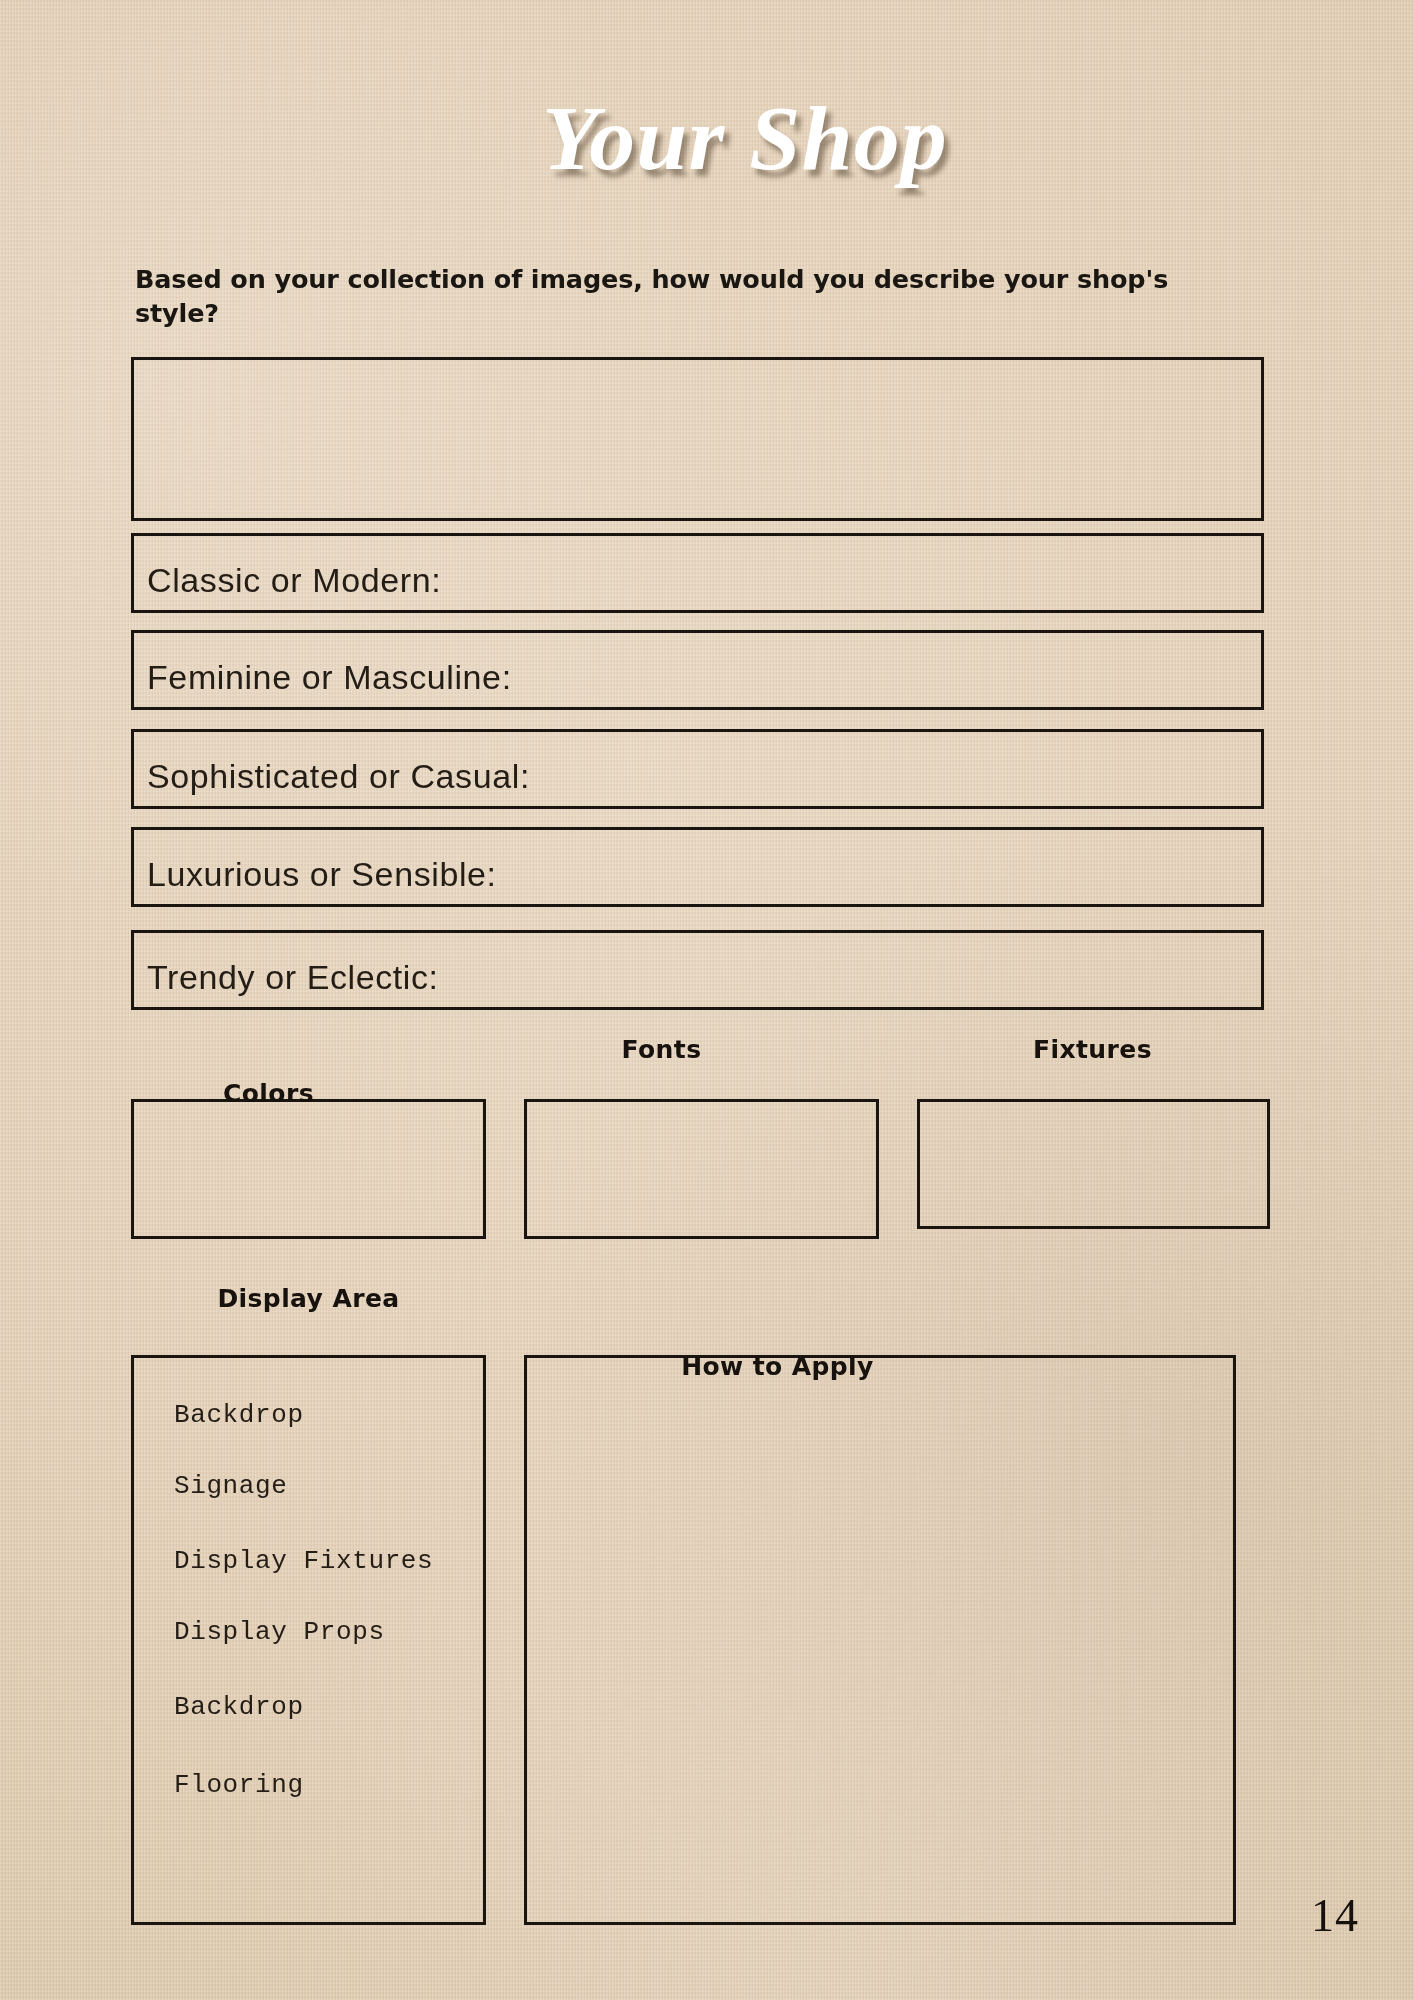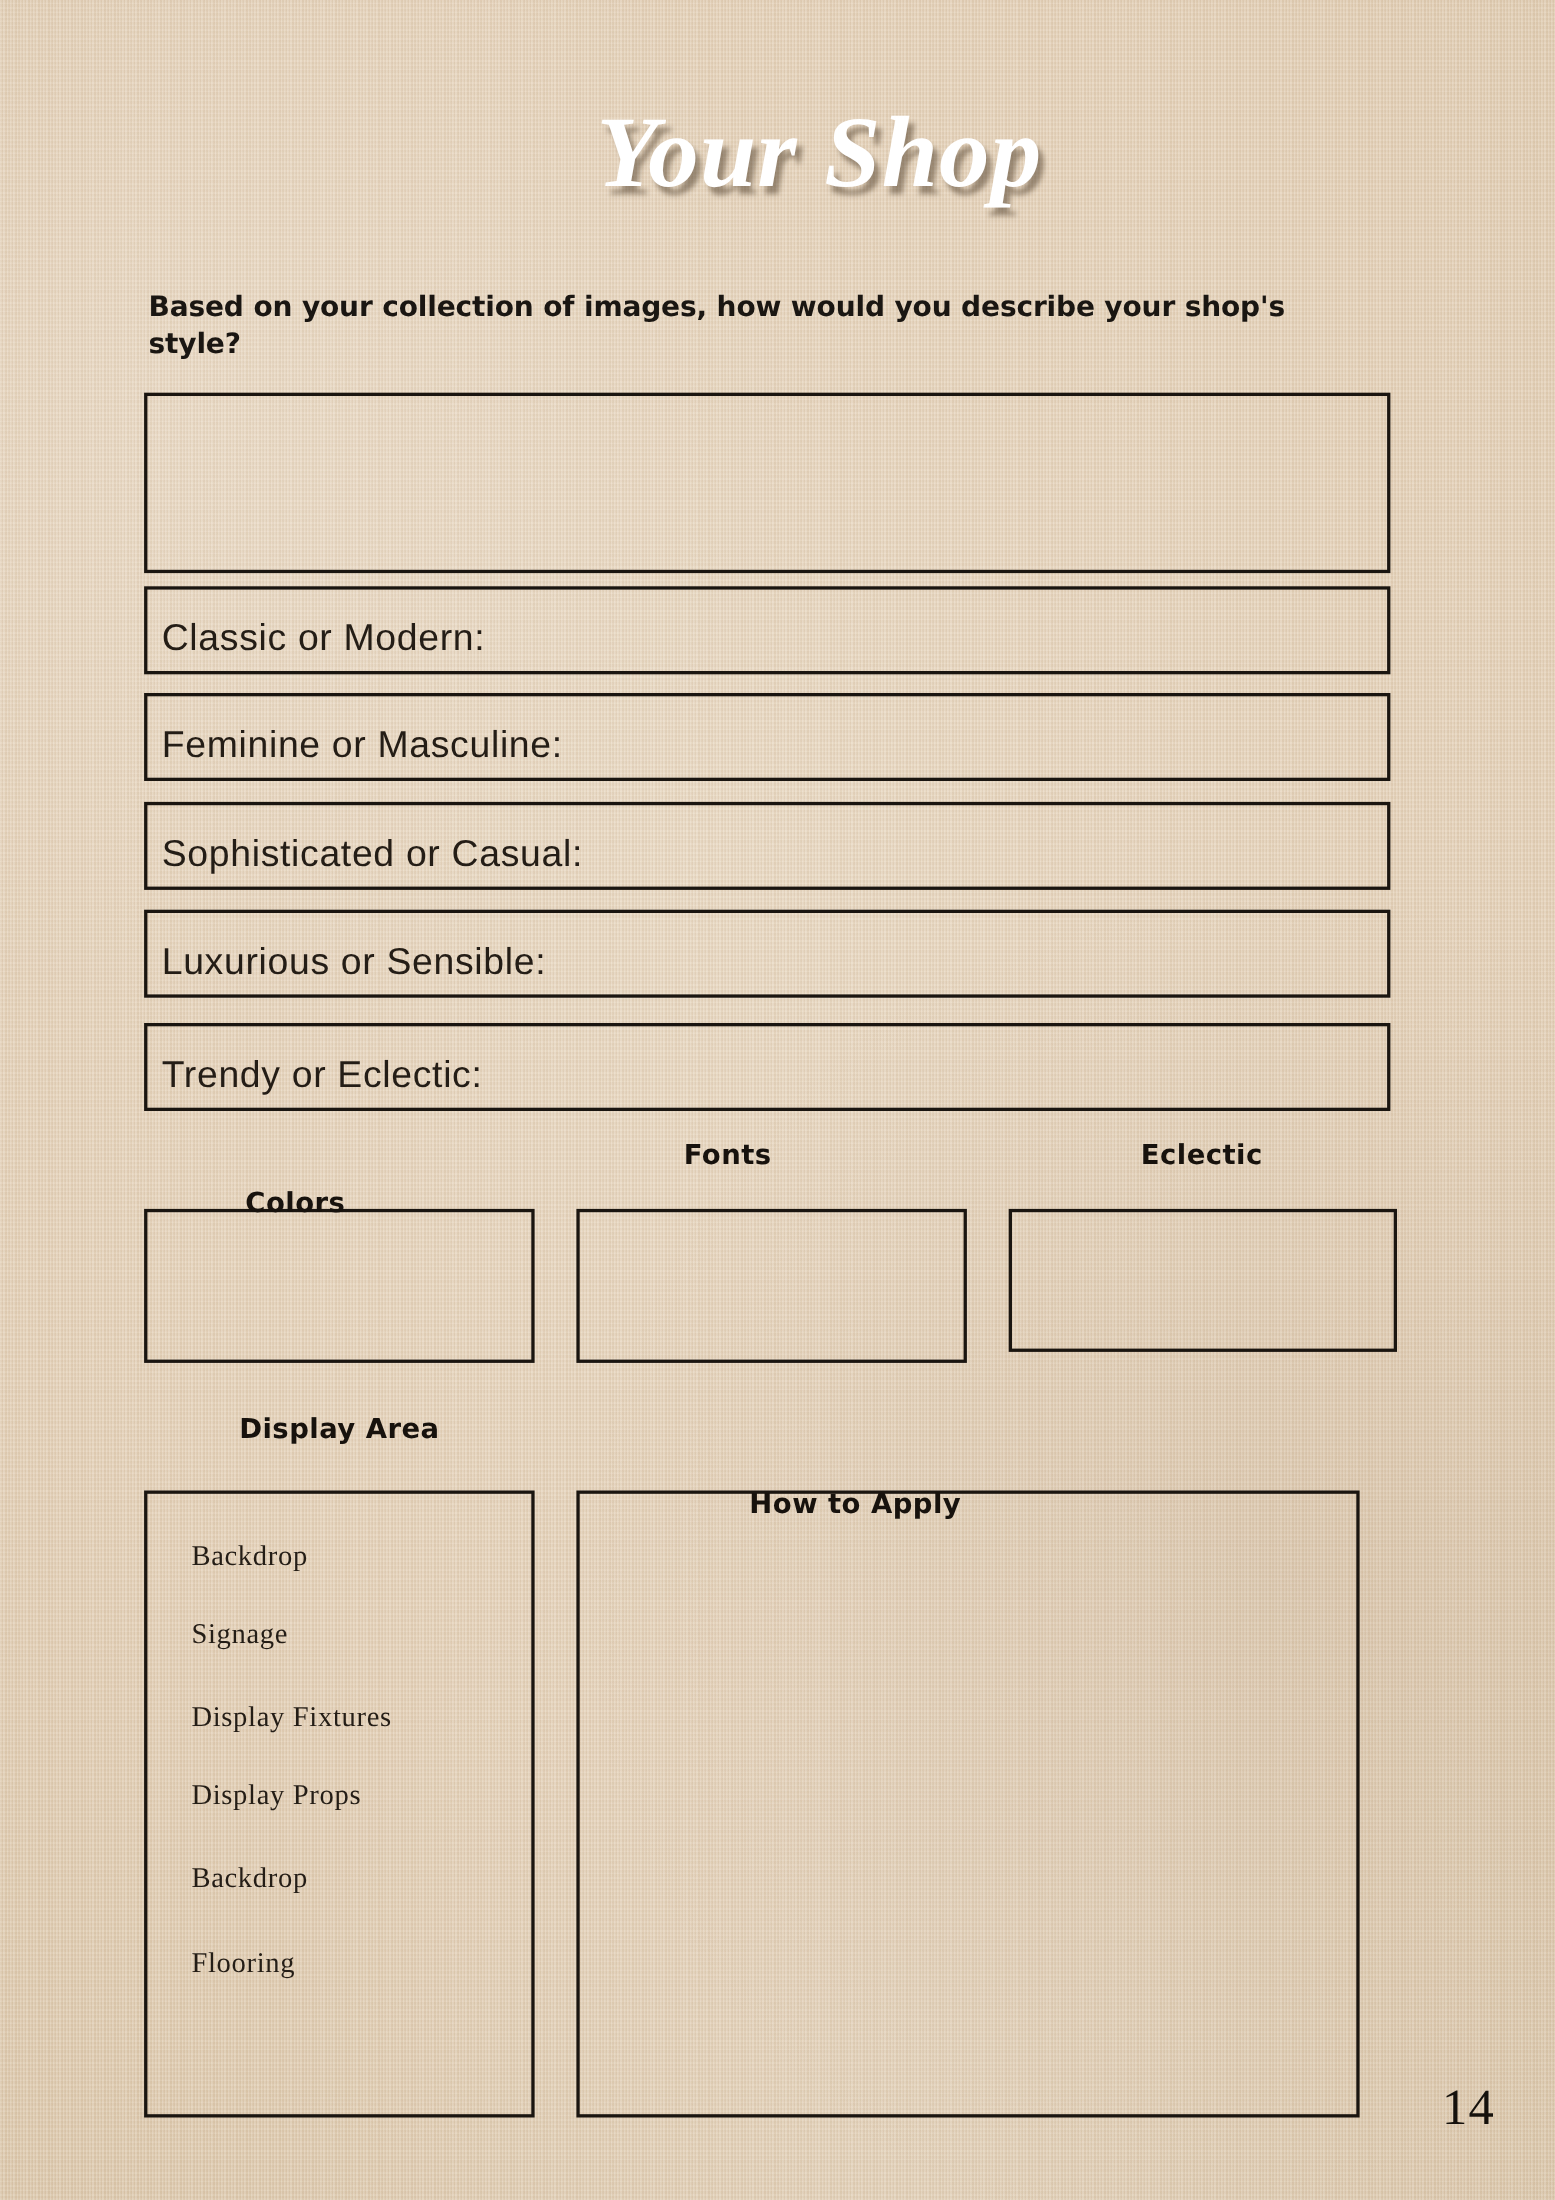--- a/index.html
+++ b/index.html
@@ -112,21 +112,21 @@
     color: #17120d;
     letter-spacing: 0.4px;
     text-align: center;
     white-space: nowrap;
     z-index: 3;
   }
 
   
   .da-item {
     position: absolute;
-    font-family: Liberation Serif, serif;
+    font-family: Liberation Mono, monospace;
     font-weight: 400;
     font-size: 26px;
     color: #241d16;
     letter-spacing: 0.6px;
     white-space: nowrap;
     z-index: 3;
   }
 
   
   .page-number {
@@ -162,21 +162,21 @@
   <div class="box-label" style="left:147px; top:757px;">Sophisticated or Casual:</div>
 
   <div class="box" style="left:131px; top:827px; width:1133px; height:80px;"></div>
   <div class="box-label" style="left:147px; top:855px;">Luxurious or Sensible:</div>
 
   <div class="box" style="left:131px; top:930px; width:1133px; height:80px;"></div>
   <div class="box-label" style="left:147px; top:958px;">Trendy or Eclectic:</div>
 
   <div class="caption" style="left:131px; top:1035px; width:275px;margin-top:44px;">Colors</div>
   <div class="caption" style="left:524px; top:1035px; width:275px;">Fonts</div>
-  <div class="caption" style="left:955px; top:1035px; width:275px;">Eclectic</div>
+  <div class="caption" style="left:955px; top:1035px; width:275px;">Fixtures</div>
 
   <div class="box" style="left:131px; top:1099px; width:355px; height:140px;"></div>
   <div class="box" style="left:524px; top:1099px; width:355px; height:140px;"></div>
   <div class="box" style="left:917px; top:1099px; width:353px; height:130px;"></div>
 
   <div class="caption" style="left:131px; top:1284px; width:355px;">Display Area</div>
   <div class="caption" style="left:600px; top:1352px; width:355px;">How to Apply</div>
 
   <div class="box" style="left:131px; top:1355px; width:355px; height:570px;"></div>
 

